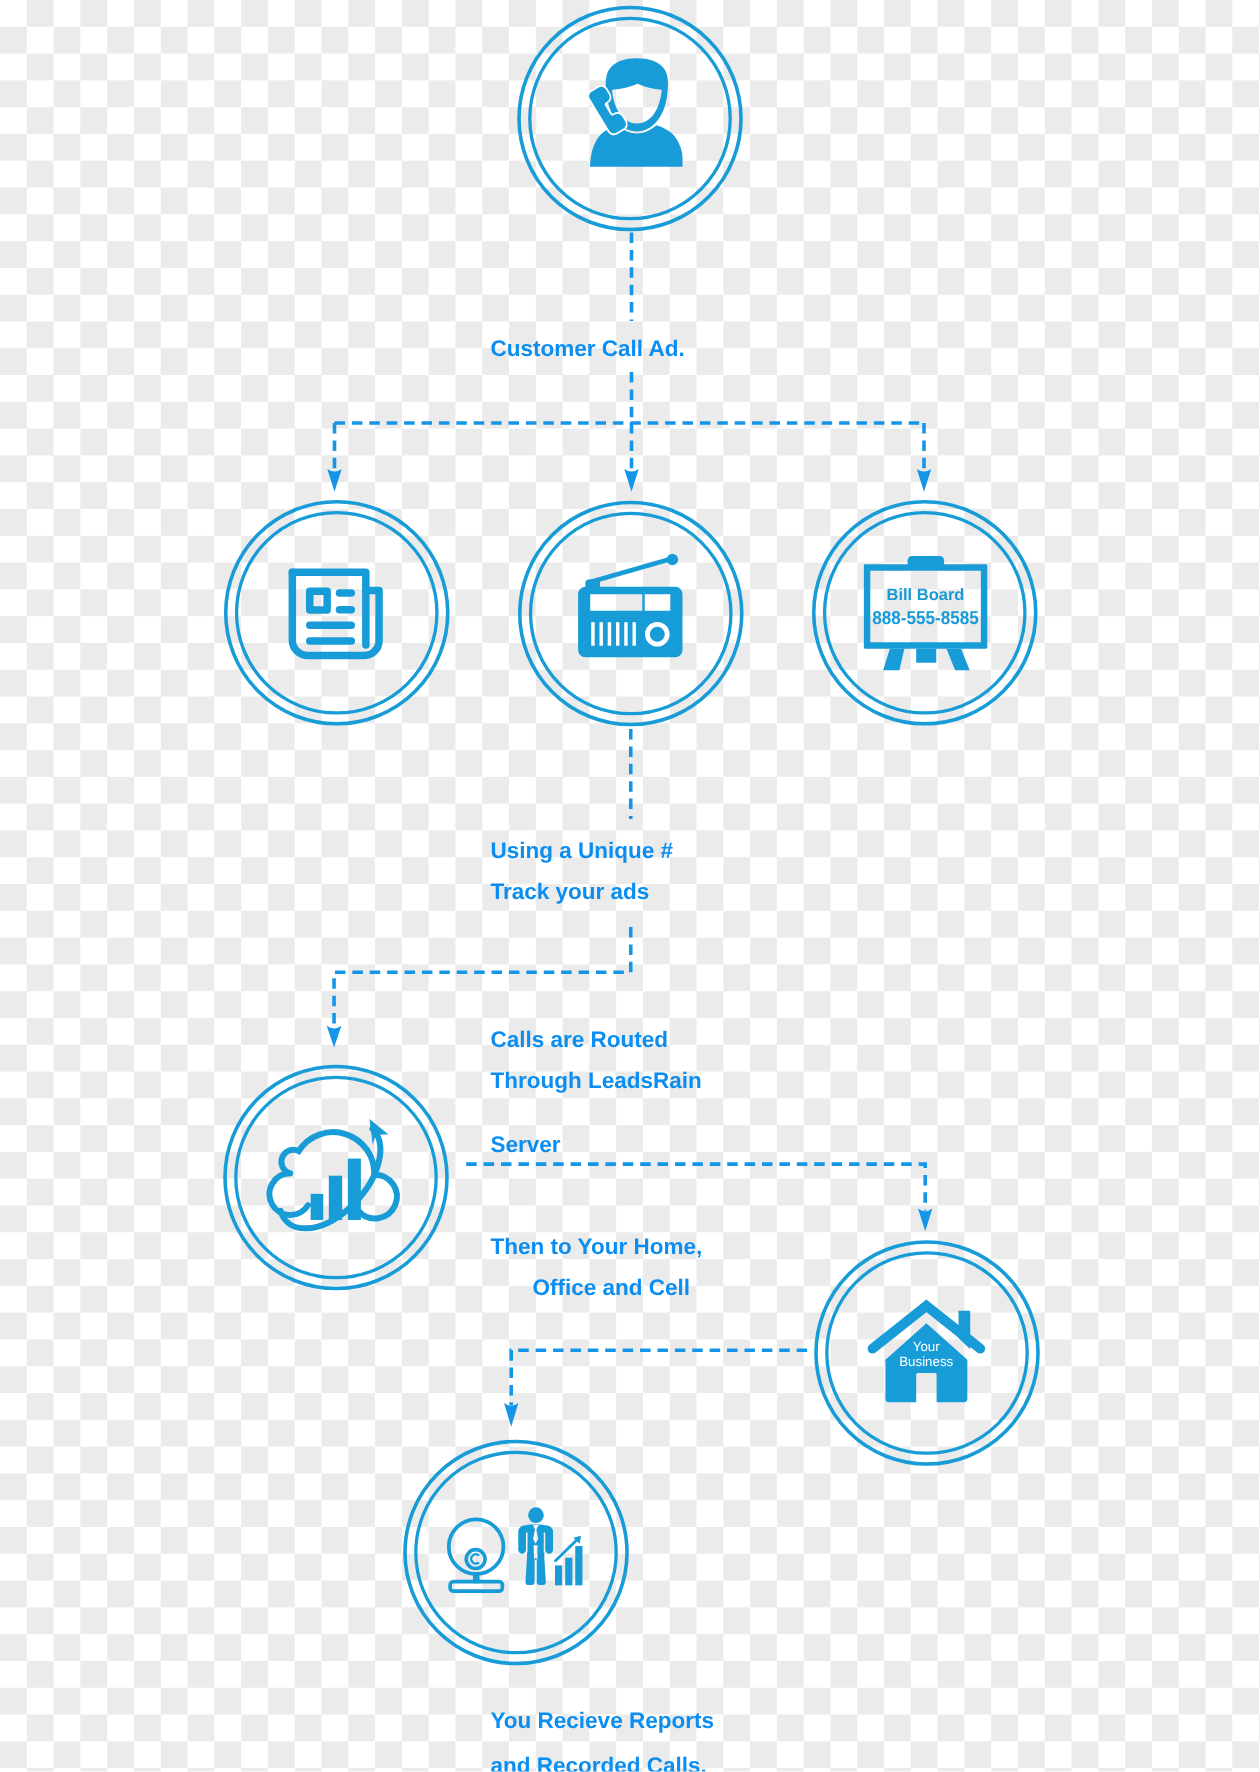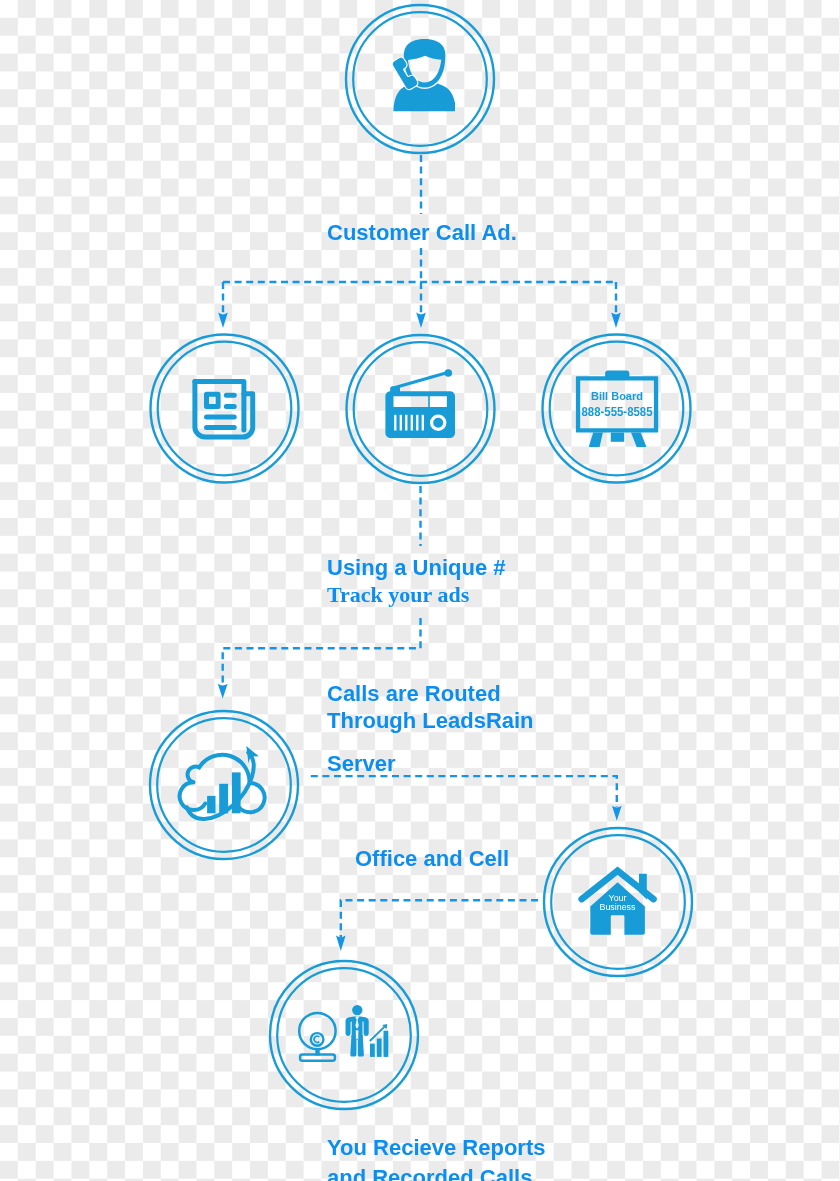--- a/index.html
+++ b/index.html
@@ -7,21 +7,21 @@
   body{
     width:840px;height:1181px;overflow:hidden;position:relative;
     font-family:"Liberation Sans", sans-serif;
     background-color:#ffffff;
     background-image:
       conic-gradient(#ebebeb 0% 25%, #ffffff 0% 50%, #ebebeb 0% 75%, #ffffff 0% 100%);
     background-size:35.72px 35.72px;
     background-position:17.86px 17.86px;
   }
   #stage{position:absolute;left:0;top:0;width:840px;height:1181px;}
-  .label{position:absolute;color:#0b8ef0;font-weight:bold;font-size:22px;line-height:27px;white-space:pre;}
+  .label{position:absolute;color:#0b8ef0;font-weight:bold;font-size:15px;line-height:27px;white-space:pre;}
 </style>
 </head>
 <body>
 
 <div id="stage">
 
 <svg id="flow" width="840" height="1181" viewBox="0 0 840 1181">
 
   <g fill="none" stroke="#1595e8" stroke-width="2.4">
     <path d="M421,155 L421,214" stroke-dasharray="7 4.6"></path>
@@ -198,20 +198,21 @@
       <rect x="383.5" y="1030.7" width="4.8" height="26.2"></rect>
       <path fill="none" stroke="#189cd8" stroke-width="1.9" d="M369.8,1041 L385.4,1025.9"></path>
       <path d="M387.3,1023.9 L386.5,1029.2 L382.2,1025.1 Z"></path>
     </g>
   </g>
 
 </svg>
 
 <div class="label" style="left:327px;top:219px;">Customer Call Ad.</div>
 <div class="label" style="left:327px;top:554px;">Using a Unique #</div>
-<div class="label" style="left:327px;top:581px;font-family:Liberation Serif, serif;">Track your ads</div>
+<div class="label" style="left:327px;top:581px;">Track your ads</div>
 <div class="label" style="left:327px;top:680px;text-align:center;">Calls are Routed</div>
 <div class="label" style="left:327px;top:707px;">Through LeadsRain</div>
 <div class="label" style="left:327px;top:734px;margin-top:16px;">Server</div>
+<div class="label" style="left:327px;top:818px;">Then to Your Home,</div>
 <div class="label" style="left:327px;top:845px;margin-left:28px;">Office and Cell</div>
 <div class="label" style="left:327px;top:1134px;">You Recieve Reports</div>
 <div class="label" style="left:327px;top:1150px;margin-top:14px;">and Recorded Calls.</div>
 </div>
 
 </body></html>

